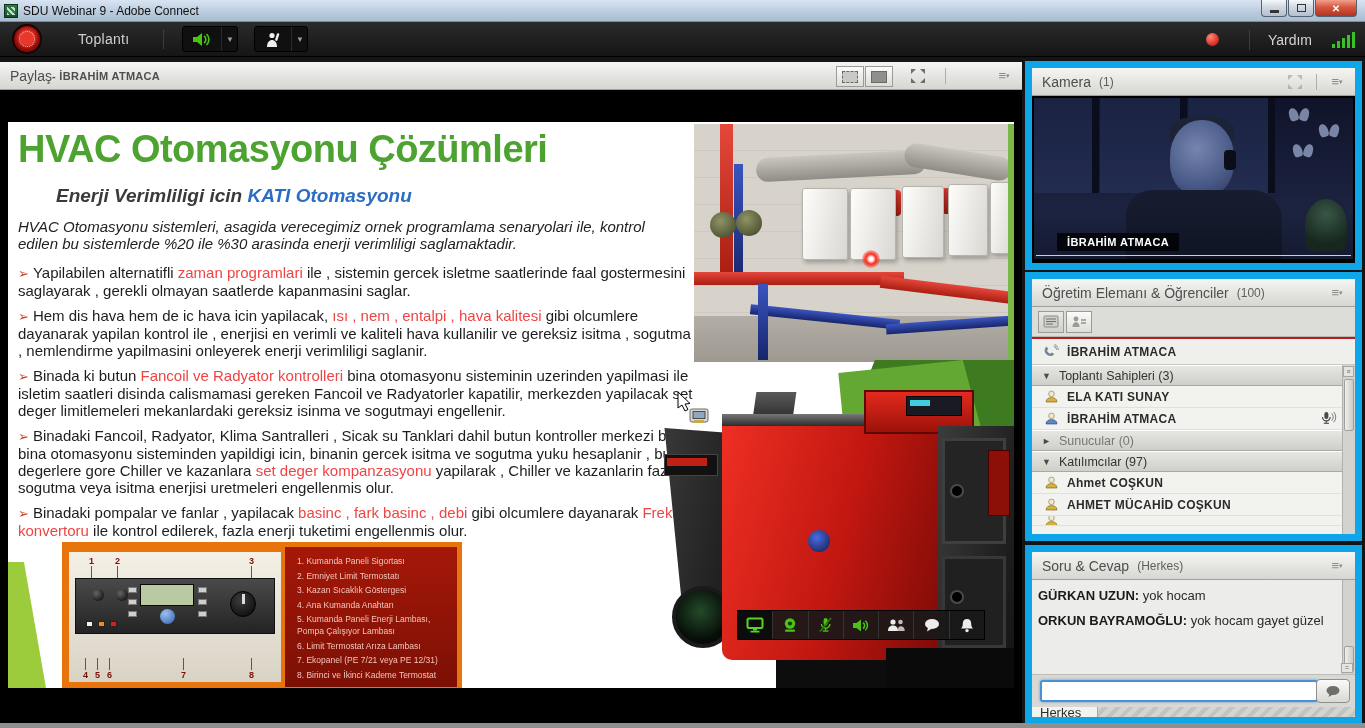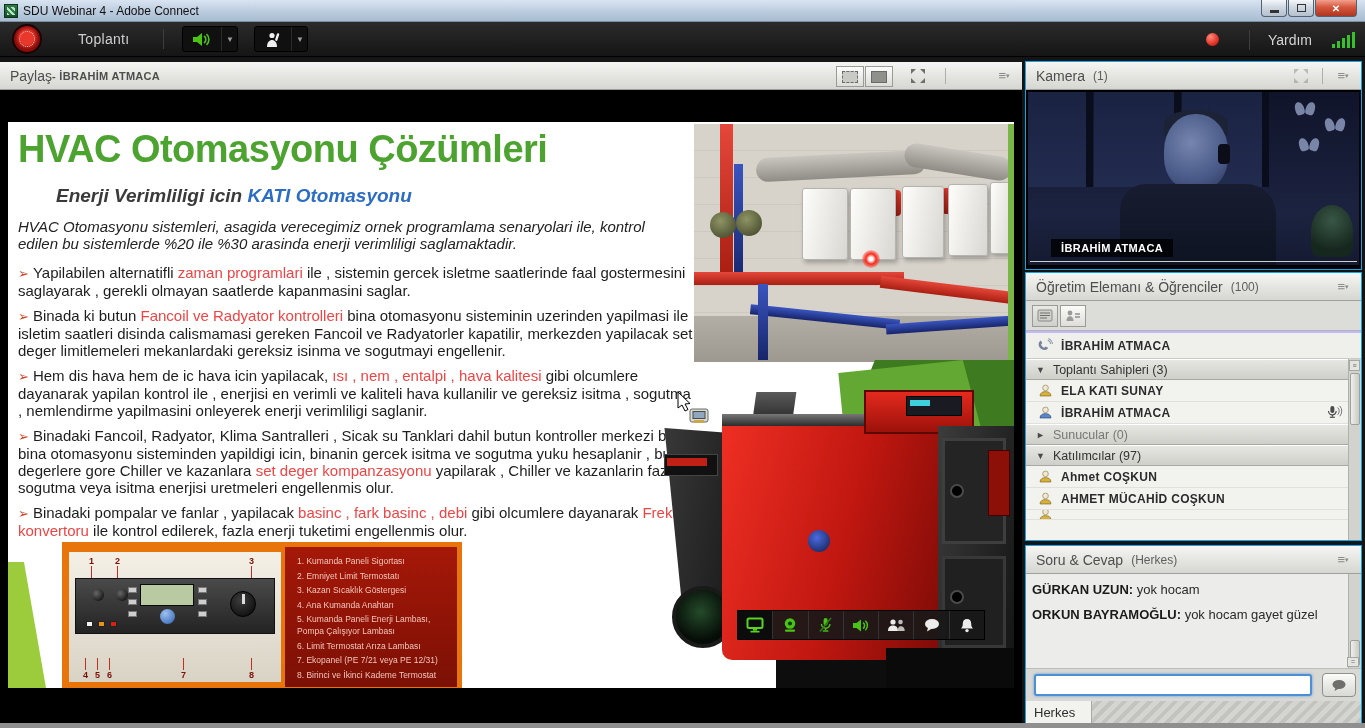--- a/index.html
+++ b/index.html
@@ -138,21 +138,21 @@
 
   
   #float-toolbar { position:absolute; left:737px; top:520px; width:248px; height:30px;
     background:rgba(24,24,24,.92); border:1px solid #000; display:flex; }
   .ft-btn { flex:1; display:flex; align-items:center; justify-content:center; border-right:1px solid #343434; }
   .ft-btn:first-child { background:#0c0c0c; }
   .ft-btn:last-child { border-right:none; }
 
   
   #sidebar { position:absolute; left:1022px; top:57px; width:343px; height:671px; background:#141414; }
-  .sidepod { position:absolute; left:3px; width:337px; background:#c4b5fd; overflow:hidden; border:1px solid #0ea5e9; }
+  .sidepod { position:absolute; left:3px; width:337px; background:#b91c1c; overflow:hidden; border:7px solid #0ea5e9; }
   #camera-pod { top:4px; height:209px; }
   #video { position:absolute; left:0; top:28px; right:0; bottom:0; background:#000; }
   #vid-scene { position:absolute; left:2px; top:2px; right:2px; bottom:4px;
     background:linear-gradient(#10142a,#1c2340 70%,#141a30); overflow:hidden; }
   .mullion { position:absolute; top:0; width:7px; height:95px; background:#0a0d1c; }
   .pane { position:absolute; top:0; height:95px; background:rgba(60,80,140,.25); }
   #vid-head { position:absolute; left:136px; top:22px; width:64px; height:76px; border-radius:48% 48% 42% 42%;
     background:radial-gradient(circle at 42% 38%, #7585ae, #4a5a88 60%, #2c3657); }
   #vid-hair { position:absolute; left:136px; top:18px; width:64px; height:26px; border-radius:50% 50% 0 0;
     background:#1d2336; }
@@ -215,21 +215,21 @@
     border-right:1px solid #a8a8a4; display:flex; align-items:center; }
   #qa-tab span { font-size:13px; color:#2e2e2c; margin-left:8px; }
 
   #window-bottom { position:absolute; left:0; top:723px; width:1365px; height:5px; background:#8f8f8f; }
 </style>
 </head>
 <body>
 
 <div id="titlebar">
   <div id="win-icon"></div>
-  <div id="win-title">SDU Webinar 4 - Adobe Connect</div>
+  <div id="win-title">SDU Webinar 9 - Adobe Connect</div>
   <div class="winbtns">
     <div class="winbtn">
         <span class="bar"></span>
       </div>
     <div class="winbtn">
         <span class="box"></span>
       </div>
     <div class="winbtn close">✕</div>
   </div>
 </div>
@@ -293,22 +293,22 @@
   </div>
   <div id="share-content">
     <div id="slide">
       <div id="slide-title">HVAC Otomasyonu Çözümleri</div>
       <div id="slide-subtitle">
         <span>Enerji Verimliligi icin </span><span class="blue">KATI Otomasyonu</span>
       </div>
       <div id="slide-intro">HVAC Otomasyonu sistemleri, asagida verecegimiz ornek programlama senaryolari ile, kontrol edilen bu sistemlerde  %20 ile %30 arasinda enerji verimliligi saglamaktadir.</div>
       <div id="bullets">
           <div class="bullet"><span class="arrow">➢</span><span>Yapilabilen alternatifli </span><span class="red">zaman programlari</span><span> ile , sistemin gercek isletme saatlerinde faal gostermesini saglayarak , gerekli olmayan saatlerde kapanmasini saglar.</span></div>
+          <div class="bullet"><span class="arrow">➢</span><span>Hem dis hava hem de ic hava icin yapilacak, </span><span class="red">ısı , nem , entalpi , hava kalitesi</span><span> gibi olcumlere dayanarak yapilan kontrol ile , enerjisi en verimli ve kaliteli hava kullanilir ve gereksiz isitma , sogutma , nemlendirme yapilmasini onleyerek enerji verimliligi saglanir.</span></div>
           <div class="bullet"><span class="arrow">➢</span><span>Binada ki butun </span><span class="red">Fancoil ve Radyator kontrolleri</span><span> bina otomasyonu sisteminin uzerinden yapilmasi  ile isletim saatleri disinda calismamasi gereken Fancoil ve Radyatorler kapatilir, merkezden yapilacak set deger limitlemeleri mekanlardaki gereksiz isinma ve sogutmayi engellenir.</span></div>
-          <div class="bullet"><span class="arrow">➢</span><span>Hem dis hava hem de ic hava icin yapilacak, </span><span class="red">ısı , nem , entalpi , hava kalitesi</span><span> gibi olcumlere dayanarak yapilan kontrol ile , enerjisi en verimli ve kaliteli hava kullanilir ve gereksiz isitma , sogutma , nemlendirme yapilmasini onleyerek enerji verimliligi saglanir.</span></div>
           <div class="bullet"><span class="arrow">➢</span><span>Binadaki Fancoil, Radyator, Klima Santralleri , Sicak su Tanklari dahil butun kontroller merkezi bir bina otomasyonu sisteminden yapildigi icin, binanin gercek isitma ve sogutma yuku hesaplanir , bu degerlere gore Chiller ve kazanlara </span><span class="red">set deger kompanzasyonu</span><span> yapilarak , Chiller ve kazanlarin fazla sogutma veya isitma enerjisi uretmeleri engellenmis olur.</span></div>
           <div class="bullet"><span class="arrow">➢</span><span>Binadaki pompalar ve fanlar  , yapilacak  </span><span class="red">basinc , fark basinc , debi</span><span> gibi olcumlere dayanarak </span><span class="red">Frekans konvertoru</span><span> ile kontrol edilerek, fazla enerji tuketimi engellenmis olur.</span></div>
         </div>
 
       <div id="photo1">
         <div id="p1-tiles"></div>
         <div id="p1-floor"></div>
         <div class="duct" style="left:62px; top:30px; width:170px; transform:rotate(-3deg)"></div>
         <div class="duct" style="left:210px; top:26px; width:108px; transform:rotate(9deg)"></div>
         <div class="redtank" style="left:196px; top:66px"></div>

